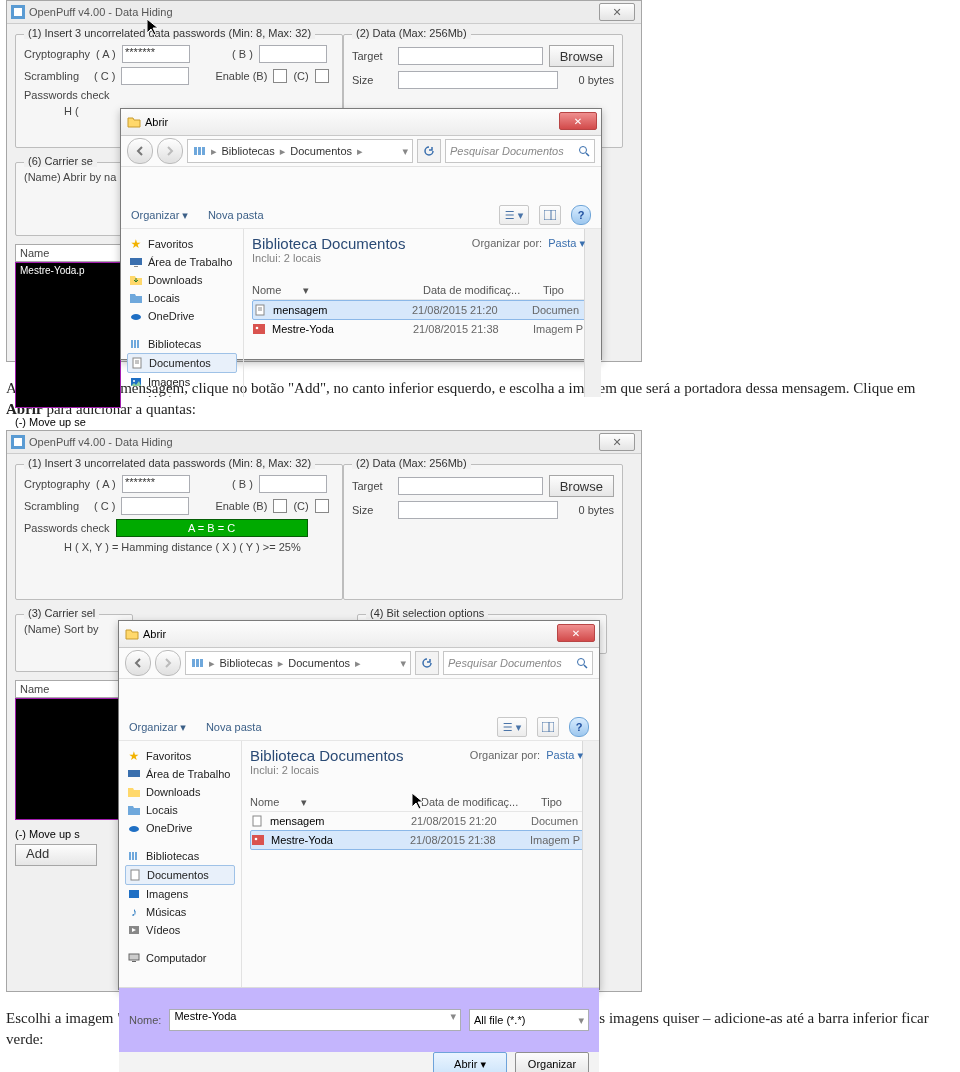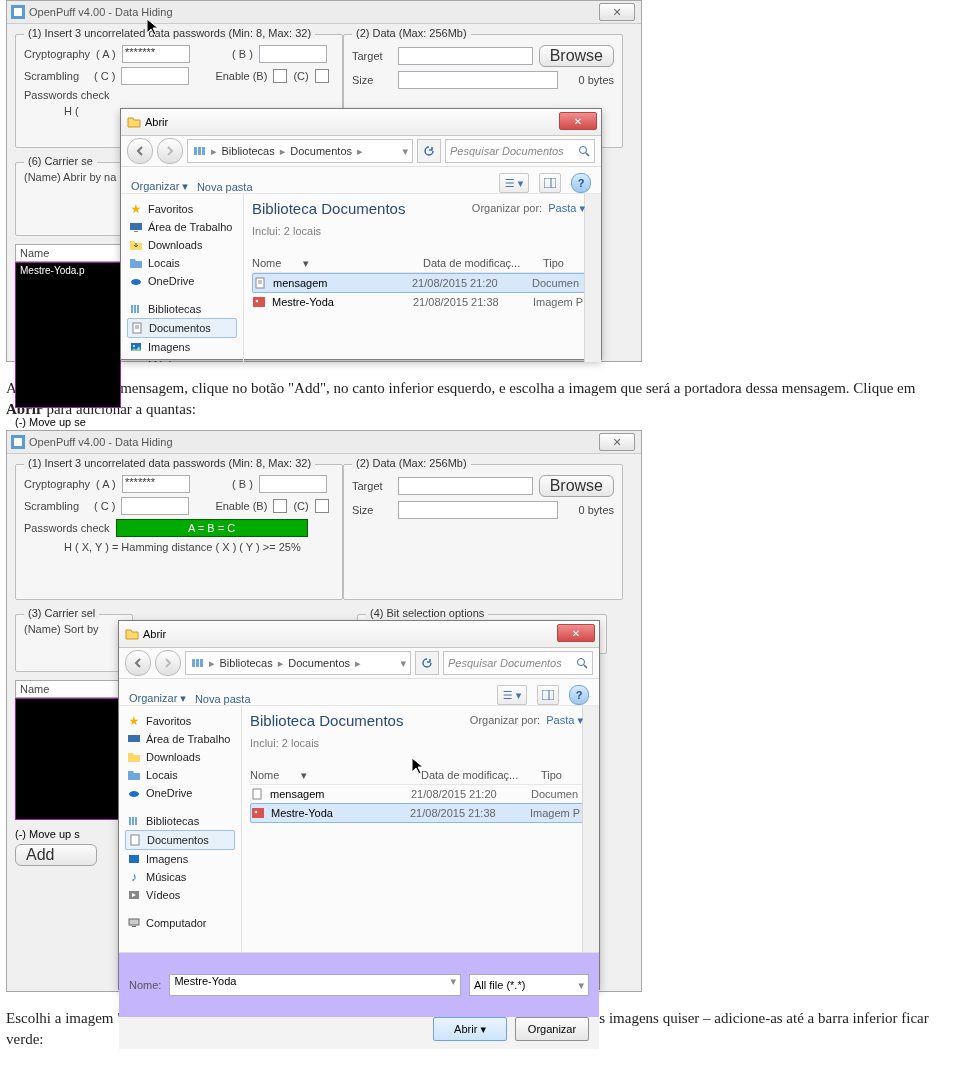--- a/index.html
+++ b/index.html
@@ -19,21 +19,21 @@
   .group{border:1px solid #bdbdbd;border-radius:2px;padding:6px 8px 10px;position:relative;background:#f6f6f6;}
   .group .legend{position:absolute;top:-8px;left:8px;background:#f0f0f0;padding:0 4px;font-size:11px;color:#333;}
   .g1{width:310px;height:96px;}
   .g2{width:262px;height:96px;}
   .row{display:flex;align-items:center;gap:6px;margin-top:4px;font-size:11px;color:#444;}
   .lbl{min-width:64px;}
   .sm-lbl{min-width:20px;}
   .input{background:#fff;border:1px solid #abadb3;height:16px;flex:1;padding:0 2px;font-size:11px;color:#333;}
   .input.sm{width:62px;flex:none;}
   .chk{width:12px;height:12px;border:1px solid #888;background:#fff;display:inline-block;}
-  .btn{background:linear-gradient(#fdfdfd,#e6e6e6);border:1px solid #a6a6a6;border-radius:6px;padding:1px 10px;font-size:16px;color:#333;height:18px;display:inline-flex;align-items:center;}
+  .btn{background:linear-gradient(#fdfdfd,#e6e6e6);border:1px solid #a6a6a6;border-radius:0;padding:1px 10px;font-size:13px;color:#333;height:18px;display:inline-flex;align-items:center;}
   .wide-input{width:170px;}
   .passbar{background:#0a0;color:#fff;text-align:center;width:190px;height:16px;border:1px solid #065e06;font-size:11px;line-height:16px;}
   .g3{width:310px;min-height:56px;}
   
   .carrier-area{margin:8px 8px 0;}
   .list-head{background:#fff;border:1px solid #aaa;height:16px;display:flex;align-items:center;padding:0 4px;font-size:11px;color:#444;}
   .darklist{background:#000;border:1px solid #a21caf;height:160px;position:relative;}
   .dl-item{color:#fff;font-size:10px;padding:2px 4px;}
   .move-txt{font-size:11px;margin:8px 0 4px;}
   .add-btn{display:inline-block;}
@@ -46,33 +46,33 @@
   .ab-title{height:26px;display:flex;align-items:center;padding:0 6px;background:linear-gradient(#fdfdfd,#ededed);border-bottom:1px solid #c8c8c8;position:relative;}
   .ab-ico{display:inline-block;width:14px;height:14px;margin-right:4px;}
   .ab-close{position:absolute;right:4px;top:3px;width:36px;height:16px;border:1px solid #b84545;background:linear-gradient(#ef8f8f,#d24a4a);border-radius:2px;display:flex;align-items:center;justify-content:center;color:#fff;font-size:10px;}
   .ab-tool{height:30px;display:flex;align-items:center;gap:4px;padding:0 6px;border-bottom:1px solid #e0e0e0;}
   .navbtn{width:24px;height:24px;border:1px solid #bcbcbc;border-radius:12px;background:linear-gradient(#fefefe,#e0e0e0);display:flex;align-items:center;justify-content:center;color:#555;}
   .crumb{flex:1;height:22px;border:1px solid #c6c6c6;background:#fff;display:flex;align-items:center;gap:2px;padding:0 4px;font-size:11px;color:#333;}
   .crumb span{color:#333;}
   .crumb .sep{color:#888;padding:0 3px;}
   .refresh{width:22px;height:22px;border:1px solid #c6c6c6;background:#f3f3f3;display:flex;align-items:center;justify-content:center;color:#36648b;}
   .search{width:140px;height:22px;border:1px solid #c6c6c6;background:#fff;display:flex;align-items:center;justify-content:space-between;padding:0 4px;color:#888;font-style:italic;font-size:11px;}
-  .ab-tool2{height:26px;display:flex;align-items:flex-end;padding:0 10px;border-bottom:1px solid #e6e6e6;color:#3b5f87;font-size:11px;gap:9px;}
+  .ab-tool2{height:26px;display:flex;align-items:center;padding:0 10px;border-bottom:1px solid #e6e6e6;color:#3b5f87;font-size:11px;gap:20px;margin-top:35px;}
   .ab-tool2 .right{margin-left:auto;display:flex;align-items:center;gap:10px;}
   .view-ico{width:28px;height:18px;border:1px solid #c8c8c8;border-radius:2px;background:linear-gradient(#fdfdfd,#ececec);display:flex;align-items:center;justify-content:center;color:#4a74a8;font-size:11px;}
   .help-ico{width:18px;height:18px;border:1px solid #6fa5d8;border-radius:9px;background:linear-gradient(#d8ecff,#9dc7ee);display:flex;align-items:center;justify-content:center;color:#2050a0;font-weight:bold;font-size:11px;}
   .ab-body{display:flex;height:calc(100% - 26px - 30px - 26px);}
   .ab-body2{height:calc(100% - 26px - 30px - 26px - 40px);}
   .nav{width:110px;border-right:1px solid #e2e2e2;padding:6px 6px 6px 6px;overflow:hidden;}
   .nav-item{display:flex;align-items:center;gap:5px;font-size:11px;color:#222;padding:2px 2px;white-space:nowrap;}
   .nav-item.sel{background:#e8f0fa;border:1px solid #9fc2e7;border-radius:2px;}
   .ico{width:14px;height:14px;display:inline-flex;align-items:center;justify-content:center;font-size:12px;}
   .files{flex:1;padding:6px 8px;}
   .lib-title{color:#2a4a75;font-size:15px;margin-bottom:0;}
-  .lib-sub{color:#808080;font-size:11px;margin-bottom:8px;margin-top:8px;}
+  .lib-sub{color:#808080;font-size:11px;margin-bottom:8px;}
   .org-by{position:absolute;right:16px;color:#666;font-size:11px;}
   .org-by a{color:#3a6fae;}
   .cols{display:flex;color:#555;font-size:11px;border-bottom:1px solid #e6e6e6;padding:2px 0;margin-top:18px;}
   .cols div:nth-child(1){flex:1;}
   .cols div:nth-child(2){width:120px;}
   .cols div:nth-child(3){width:60px;}
   .frow{display:flex;align-items:center;padding:2px 0;}
   .frow.sel{background:#d7e8fb;border:1px solid #8bb8e8;border-radius:2px;}
   .frow .c1{flex:1;display:flex;align-items:center;gap:6px;}
   .frow .c2{width:120px;color:#666;}

